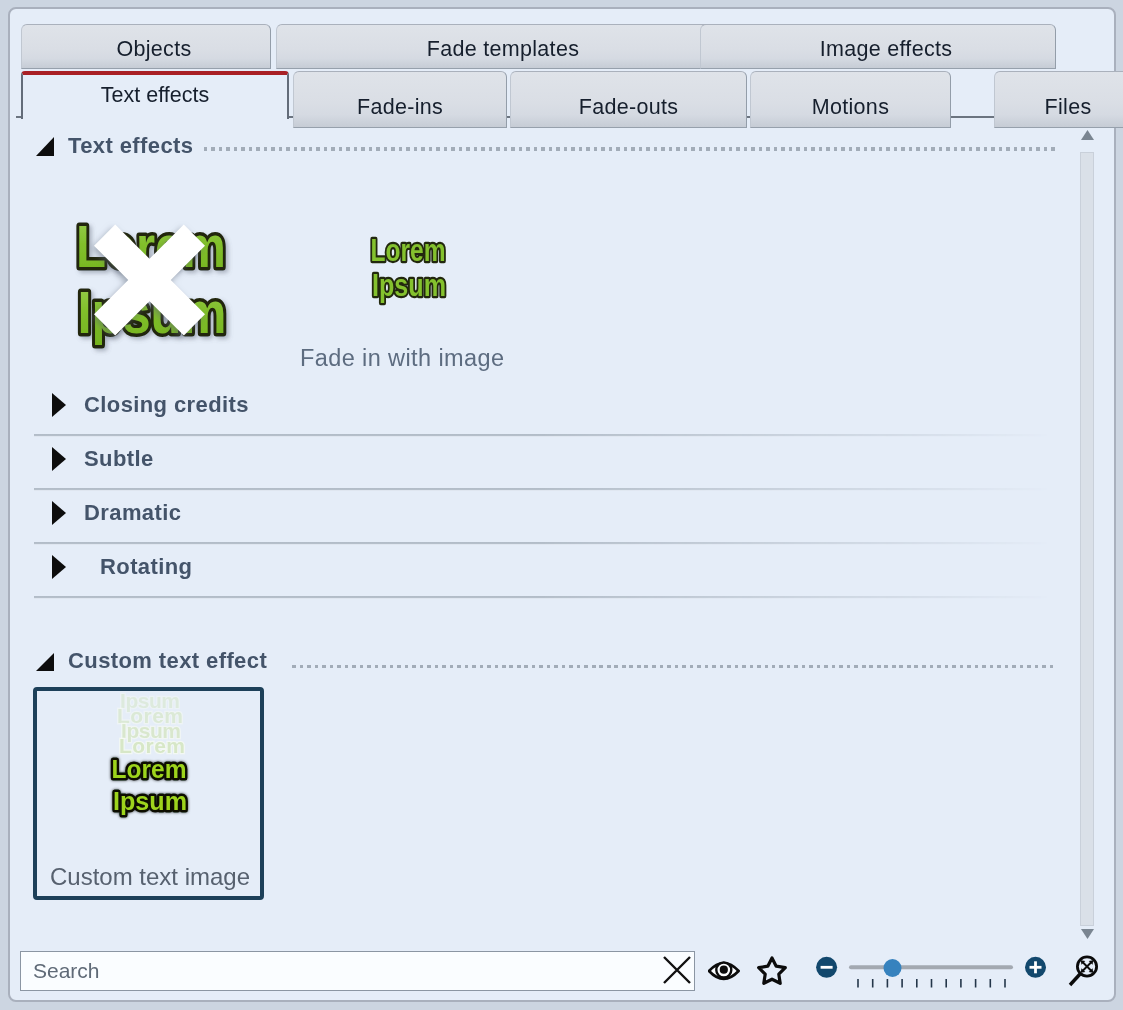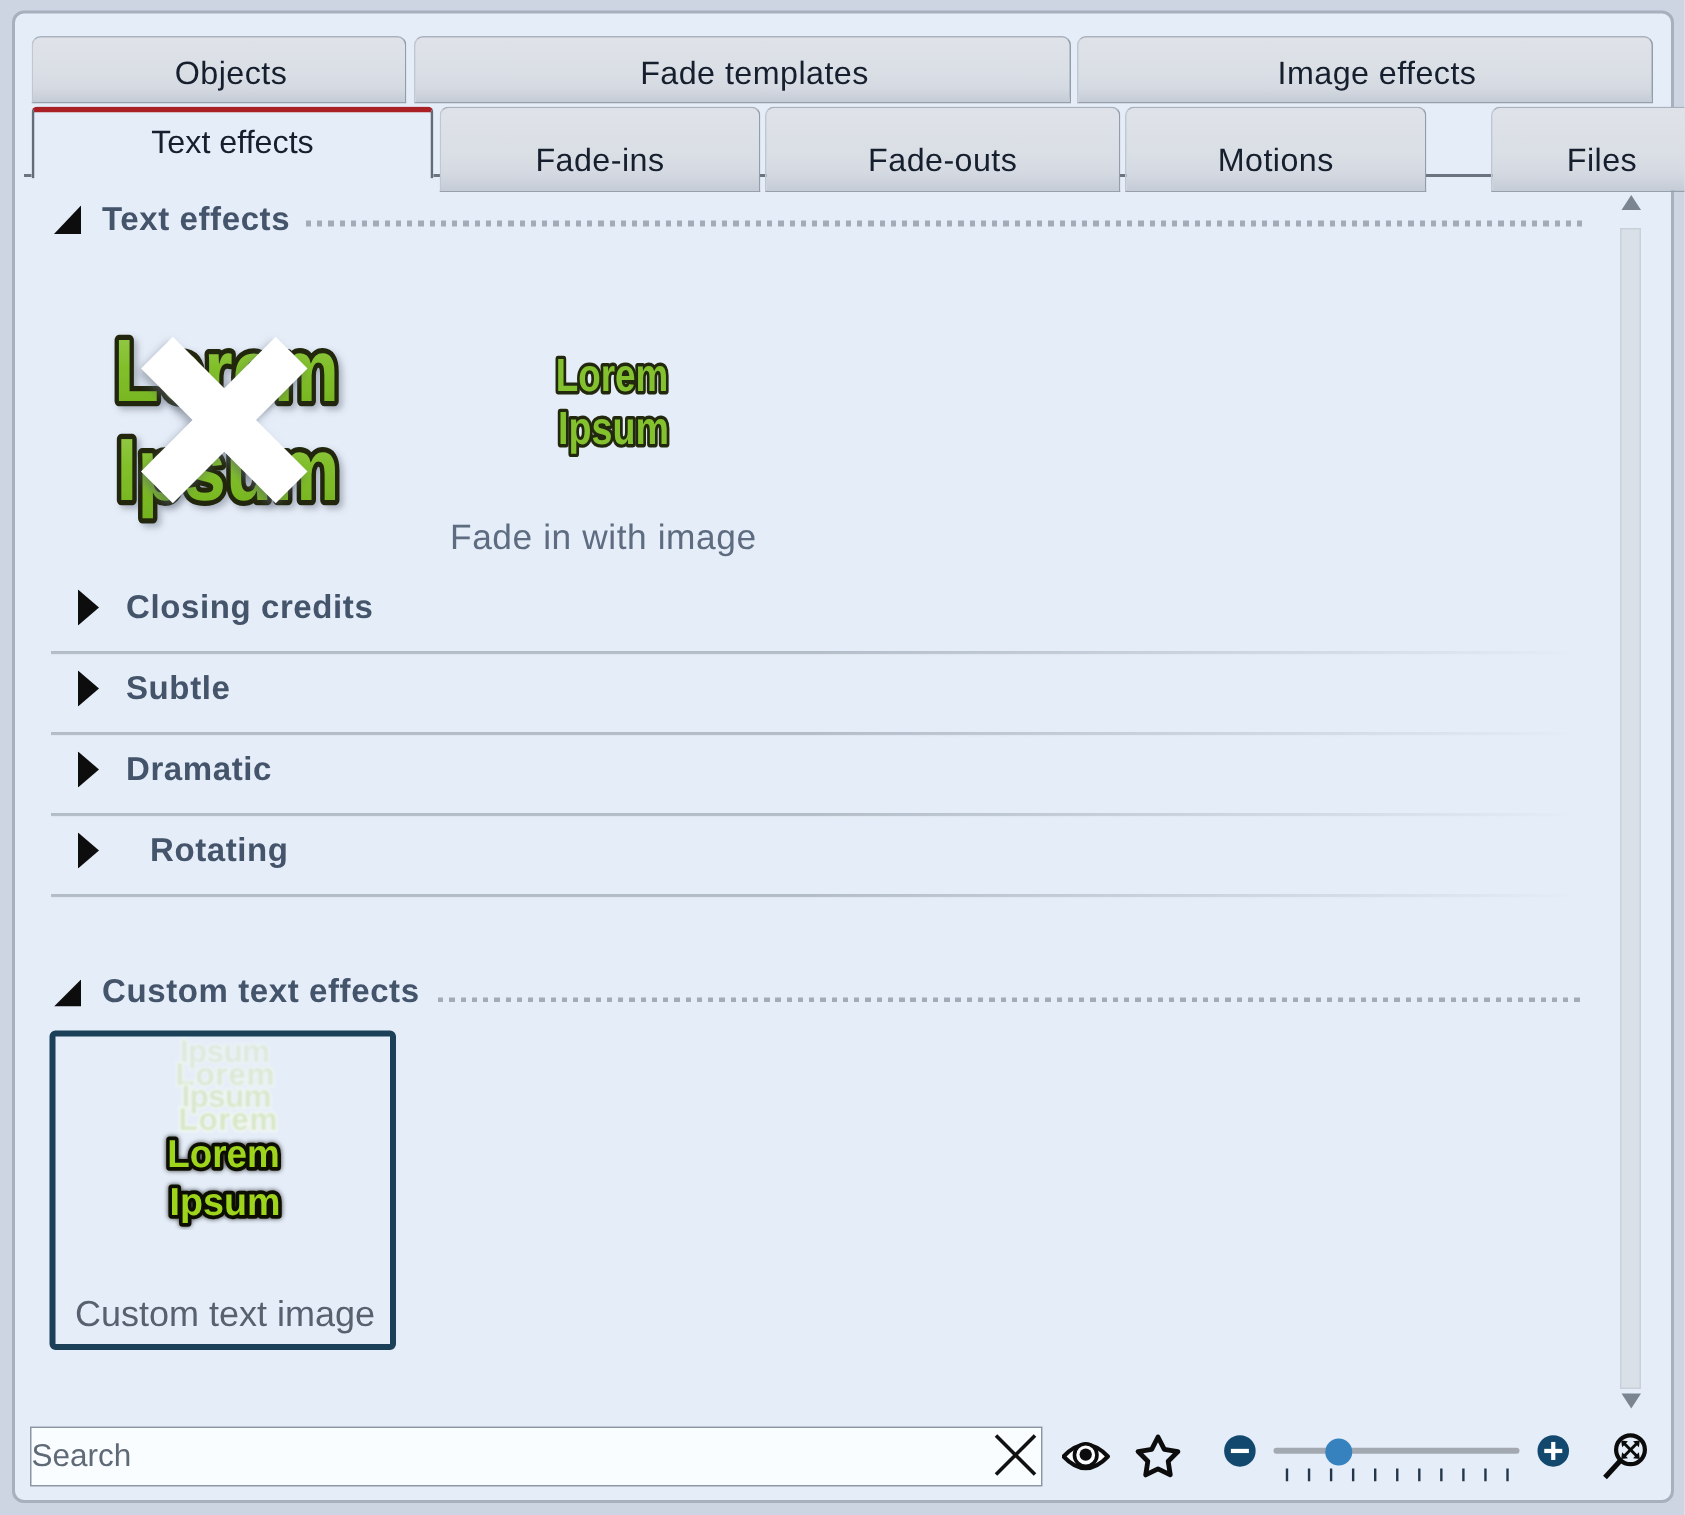--- a/index.html
+++ b/index.html
@@ -16,21 +16,21 @@
   .sep{position:absolute;left:34px;width:1016px;height:3px;background:linear-gradient(to bottom,#b1bbc7 0,#b6c0cb 2px,#dfe6f0 2px,#dfe6f0 3px);-webkit-mask-image:linear-gradient(to right,#000 0%,#000 50%,rgba(0,0,0,0.35) 85%,transparent 100%);}
   .xbar{position:absolute;background:#fff;width:127px;height:30px;left:11.5px;top:60px;}
   .lbl{position:absolute;color:#5d6c80;font-size:23.5px;letter-spacing:0.4px;text-align:left;}
 </style>
 </head>
 <body>
   <div class="panel"></div>
 
   <div class="tab row1" style="left:21px;width:250px;">Objects</div>
   <div class="tab row1" style="left:276px;width:438px;">Fade templates</div>
-  <div class="tab row1" style="left:718px;width:384px;">Image effects</div>
+  <div class="tab row1" style="left:700px;width:356px;">Image effects</div>
 
   <div class="row2line" style="left:289px;width:813px;"></div>
   <div class="row2line" style="left:16px;width:5px;"></div>
   <div class="tab row2" style="left:293px;width:214px;">Fade-ins</div>
   <div class="tab row2" style="left:510px;width:237px;">Fade-outs</div>
   <div class="tab row2" style="left:750px;width:201px;">Motions</div>
   <div class="tab row2" style="left:954px;width:148px;margin-left:40px;">Files</div>
   <div class="tabactive" style="left:21px;width:268px;">Text effects</div>
 
   <svg class="abs" style="left:36px;top:137px;" width="18" height="19">
@@ -88,21 +88,21 @@
 
   <svg class="abs" style="left:52px;top:555px;" width="14" height="24">
     <polygon points="0,0 14,12 0,24" fill="#0d0d0d"></polygon>
   </svg>
   <div class="sechdr" style="left:100px;top:554px;">Rotating</div>
   <div class="sep" style="top:596px;"></div>
 
   <svg class="abs" style="left:36px;top:653px;" width="18" height="18">
     <polygon points="0,18 18,18 18,0" fill="#0d0d0d"></polygon>
   </svg>
-  <div class="sechdr" style="left:68px;top:648px;">Custom text effects</div>
+  <div class="sechdr" style="left:68px;top:648px;">Custom text effect</div>
   <div class="dots" style="left:292px;top:664.5px;width:765px;"></div>
 
   <div class="abs" style="left:33px;top:687px;width:223px;height:205px;border:4px solid #1d4059;border-radius:4px;"></div>
   <svg class="abs" style="left:60px;top:690px;" width="180" height="130">
     <defs>
       <filter id="gb" x="-20%" y="-20%" width="140%" height="140%">
         <feGaussianBlur stdDeviation="0.7"></feGaussianBlur>
       </filter>
       <filter id="glow" x="-30%" y="-30%" width="160%" height="160%">
         <feDropShadow dx="0" dy="0" stdDeviation="1.6" flood-color="#000" flood-opacity="0.75"></feDropShadow>
@@ -122,21 +122,21 @@
   <div class="abs" style="left:40px;top:863px;width:220px;text-align:center;color:#57616f;font-size:24px;">Custom text image</div>
 
   <svg class="abs" style="left:1080px;top:129px;" width="15" height="12">
     <polygon points="1,11 14,11 7.5,1" fill="#7a8591"></polygon>
   </svg>
   <div class="abs" style="left:1080px;top:152px;width:14px;height:774px;background:#dae0e8;border:1px solid #c9d0da;box-sizing:border-box;"></div>
   <svg class="abs" style="left:1080px;top:928px;" width="15" height="12">
     <polygon points="1,1 14,1 7.5,11" fill="#7a8591"></polygon>
   </svg>
 
-  <div class="abs" style="left:20px;top:951px;width:675px;height:40px;box-sizing:border-box;background:#fafdff;border:1.5px solid #8b96a3;color:#5f6a77;font-size:21px;line-height:37px;padding-left:0;">Search</div>
+  <div class="abs" style="left:20px;top:951px;width:675px;height:40px;box-sizing:border-box;background:#fafdff;border:1.5px solid #8b96a3;color:#5f6a77;font-size:21px;line-height:37px;padding-left:12px;">Search</div>
   <svg class="abs" style="left:662px;top:955px;" width="30" height="30">
     <path d="M2 2 L28 28 M28 2 L2 28" stroke="#111" stroke-width="2.4" fill="none"></path>
   </svg>
 
   <svg class="abs" style="left:708px;top:958px;" width="32" height="26">
     <path d="M1 13 Q15.8 -2.6 30.6 13 Q15.8 28.6 1 13 Z" fill="#fbfdff" stroke="#0c0c0c" stroke-width="2.7" stroke-linejoin="round"></path>
     <circle cx="15.8" cy="12" r="7.5" fill="#fbfdff" stroke="#0c0c0c" stroke-width="2.4"></circle>
     <circle cx="15.8" cy="11.7" r="4.1" fill="#0c0c0c"></circle>
   </svg>
 

